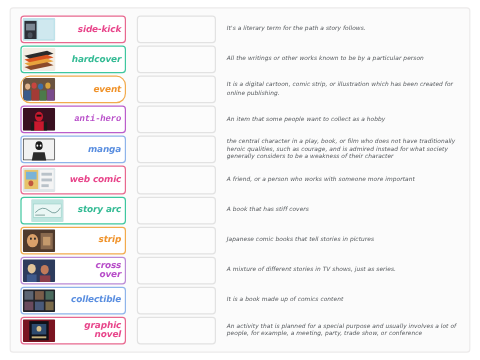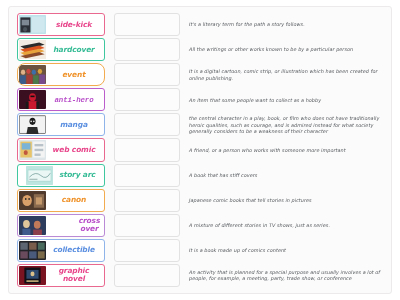--- a/index.html
+++ b/index.html
@@ -56,21 +56,21 @@
     min-height:14px;
     flex:0 0 27px;
     border-radius:1px;
     background:#dfe3e6;
     overflow:hidden;
     position:relative;
   }
   .thumb svg{display:block;width:100%;height:100%;}
   .term-label{
     flex:1 1 auto;
-    text-align:center;
+    text-align:right;
     font-family:"DejaVu Sans",sans-serif;
     font-style:italic;
     font-weight:bold;
     font-size:7.4px;
     line-height:8px;
     letter-spacing:-0.1px;
     padding:0 1px;
     word-break:break-word;
   }
 
@@ -248,21 +248,21 @@
           <span class="thumb">
             <svg viewBox="0 0 40 24" preserveAspectRatio="none">
               <rect width="40" height="24" fill="#4f3a2c"></rect>
               <circle cx="12" cy="12" r="7" fill="#d9a06a"></circle>
               <circle cx="10" cy="10" r="1.2" fill="#2a2a2a"></circle>
               <circle cx="15" cy="10" r="1.2" fill="#2a2a2a"></circle>
               <rect x="22" y="4" width="15" height="17" fill="#8a6a4f"></rect>
               <rect x="25" y="8" width="9" height="9" fill="#c49a6c"></rect>
             </svg>
           </span>
-          <span class="term-label" style="color: rgb(240, 147, 43);">canon</span>
+          <span class="term-label" style="color: rgb(240, 147, 43);">strip</span>
         </div>
         <div class="drop-slot"><span></span></div>
         <div class="definition">
           <span>Japanese comic books that tell stories in pictures</span>
         </div>
       </div>
       <div class="row">
         <div class="term-card" style="border-color: rgb(187, 138, 214); gap: 31px;">
           <span class="thumb">
             <svg viewBox="0 0 40 24" preserveAspectRatio="none">

